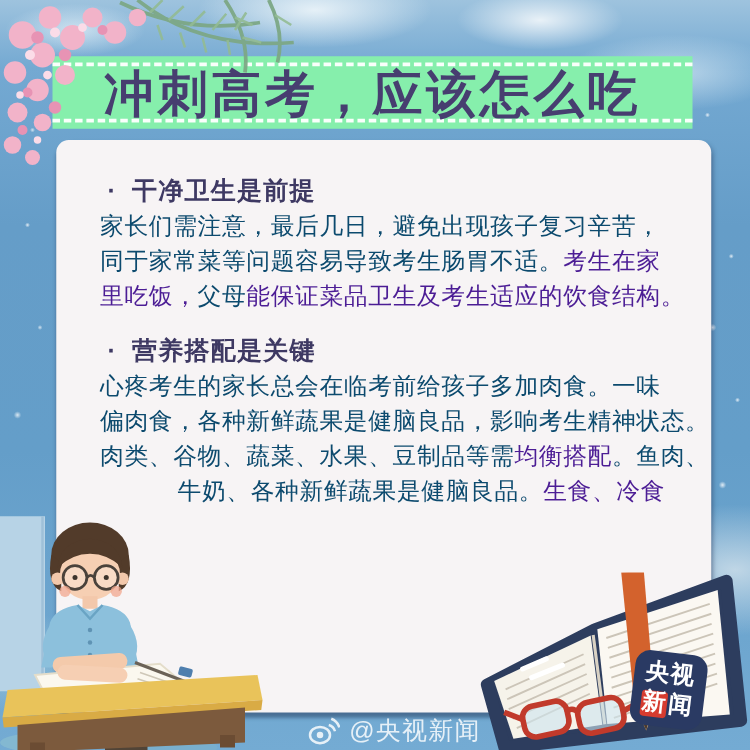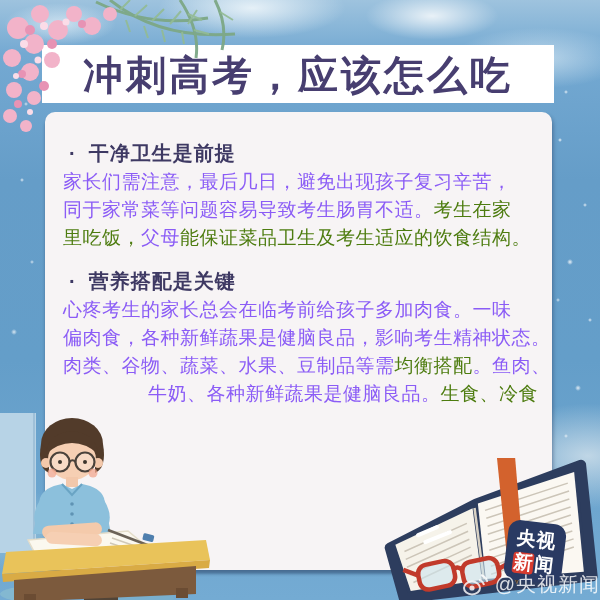--- a/index.html
+++ b/index.html
@@ -24,59 +24,59 @@
     radial-gradient(2px 2px at 566px 92px,rgba(255,255,255,.8),rgba(255,255,255,0)),
     radial-gradient(3px 3px at 578px 388px,rgba(255,255,255,.8),rgba(255,255,255,0)),
     radial-gradient(2px 2px at 566px 436px,rgba(255,255,255,.7),rgba(255,255,255,0)),
     radial-gradient(2px 2px at 22px 180px,rgba(255,255,255,.8),rgba(255,255,255,0)),
     radial-gradient(2px 2px at 32px 262px,rgba(255,255,255,.7),rgba(255,255,255,0)),
     radial-gradient(3px 3px at 14px 332px,rgba(255,255,255,.75),rgba(255,255,255,0)),
     radial-gradient(2px 2px at 26px 104px,rgba(255,255,255,.7),rgba(255,255,255,0));}
 
   
   .banner{position:absolute;left:42px;top:45px;width:512px;height:58px;
-    background:#ffffff;z-index:3;}
+    background:#86efac;z-index:3;}
   .banner-inner{position:absolute;left:0;right:0;top:5px;bottom:5px;
     border-top:3px dashed rgba(255,255,255,.95);
     border-bottom:3px dashed rgba(255,255,255,.95);}
   .banner-title{position:absolute;inset:0;display:flex;align-items:center;justify-content:center;
     font-family:"Liberation Serif",serif;font-weight:bold;font-size:40px;
     color:#473e70;letter-spacing:3px;padding-top:2px;}
 
   
   .card{position:absolute;left:45px;top:112px;width:507px;height:458px;
     background:#f7f4f5;border-radius:10px;z-index:2;overflow:hidden;
-    box-shadow:0 4px 3px rgba(35,55,90,.45),3px 2px 3px rgba(35,55,90,.15);}
+    box-shadow:0 4px 3px rgba(35,55,90,.45),3px 2px 3px rgba(35,55,90,.15);padding-left:17px;}
   .card-content{padding:26px 14px 0 18px;}
   .section-heading{font-size:20px;font-weight:bold;color:#3e3963;line-height:30px;
     padding-left:6px;letter-spacing:1px;}
   .bullet{margin-right:12px;font-weight:bold;}
   .line{font-size:19px;line-height:28px;color:#4b4768;letter-spacing:.5px;white-space:nowrap;}
-  .seg{color:#8b5cf6;}
-  .seg.red{color:#4d7c0f;}
+  .seg{color:#0c4a6e;}
+  .seg.red{color:#4c1d95;}
   .section-gap{height:14px;}
-  .indent{padding-left:62px;text-align:right;}
+  .indent{padding-left:62px;}
 
   
   .flowers{position:absolute;left:0;top:0;z-index:4;}
   .boy{position:absolute;left:0;top:410px;z-index:4;}
   .book{position:absolute;left:378px;top:458px;z-index:4;}
 
   
   .logo{position:absolute;left:506px;top:522px;width:58px;height:60px;z-index:5;
     background:#2a3a63;border-radius:12px;transform:rotate(7deg);
     display:flex;flex-direction:column;align-items:center;justify-content:center;gap:2px;}
   .logo-row{display:flex;align-items:center;justify-content:center;gap:1px;
     color:#ffffff;font-weight:bold;font-size:19px;letter-spacing:1px;line-height:22px;}
   .logo-red{display:inline-flex;align-items:center;justify-content:center;
     width:21px;height:21px;background:#d63b2f;border-radius:3px;letter-spacing:0;}
 
   
   .watermark{position:absolute;left:0;right:0;top:571px;z-index:5;
-    display:flex;align-items:center;justify-content:flex-end;gap:7px;margin-left:31px;}
+    display:flex;align-items:center;justify-content:center;gap:7px;margin-left:31px;}
   .watermark-text{color:rgba(255,255,255,.82);font-size:20px;letter-spacing:1px;}
 </style>
 </head>
 <body>
 
 <div id="poster">
 
   <div class="sky"></div>
   <div class="speckles"></div>
 

